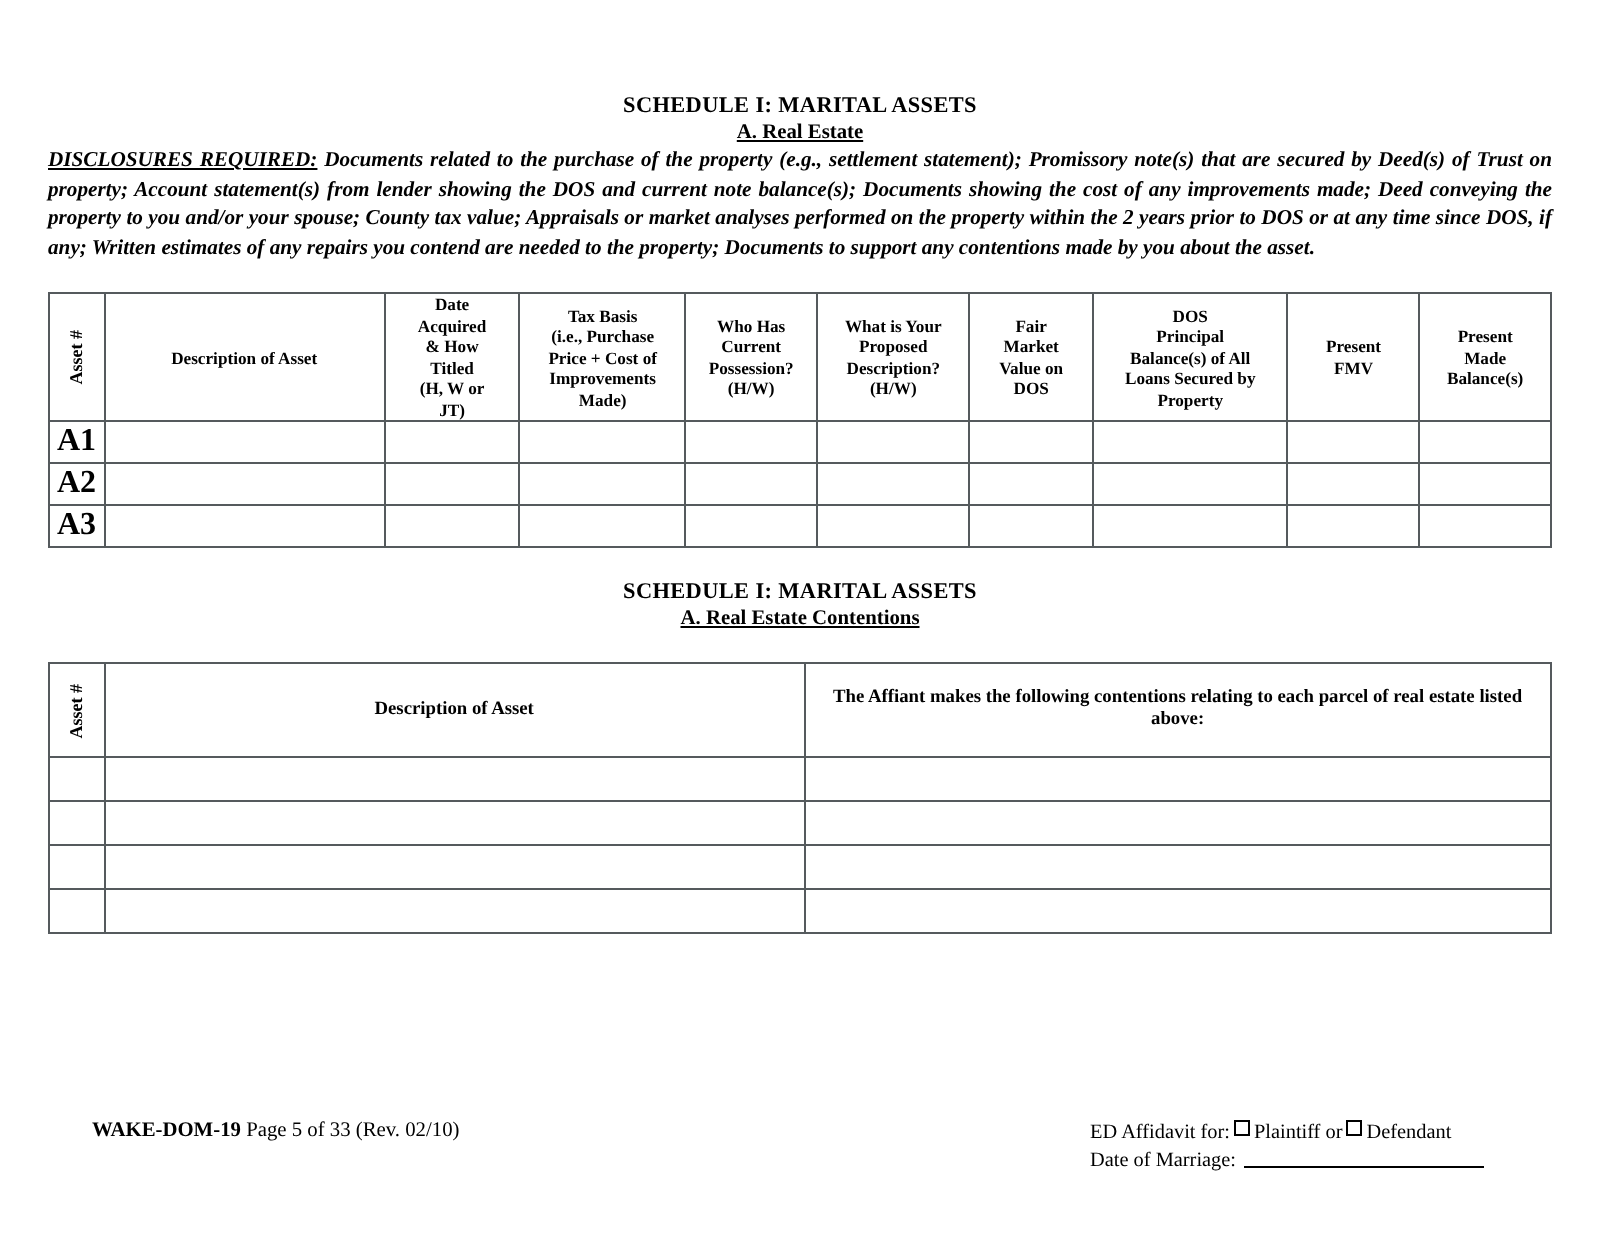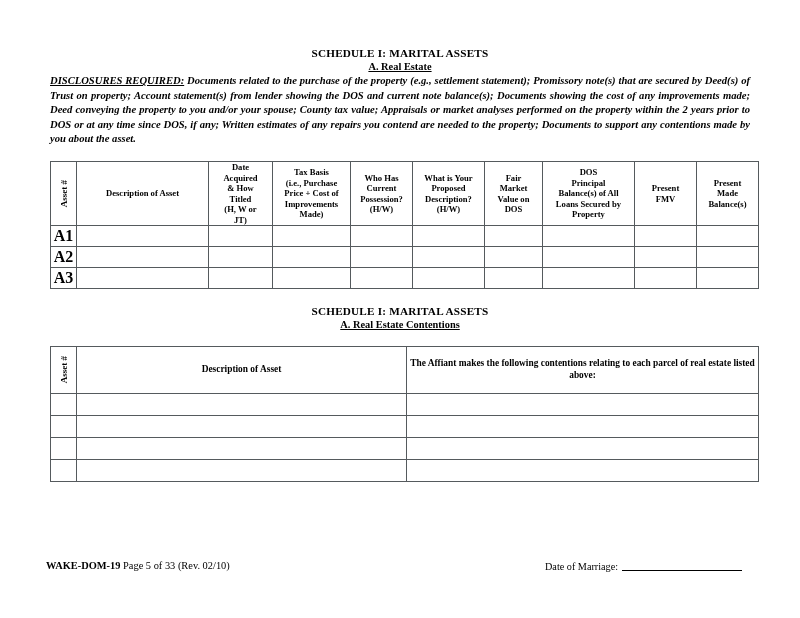--- a/index.html
+++ b/index.html
@@ -14,21 +14,21 @@
     color: #000000;
     position: relative;
     overflow: hidden;
   }
   .page {
     position: absolute;
     left: 0; top: 0;
     width: 800px;
     height: 498px;
     box-sizing: border-box;
-    padding: 0 50px;
+    padding: 0 24px;
   }
 
   
   .title-block { text-align: center; }
   .title-main {
     font-weight: bold;
     font-size: 11.2px;
     letter-spacing: 0.2px;
     line-height: 1.25;
   }
@@ -324,17 +324,18 @@
         <td class="asset-id"></td>
         <td></td>
         <td></td>
       </tr>
     </tbody>
   </table>
 
   <div class="footer">
     <div class="footer-left"><span class="docid">WAKE-DOM-19</span><span> Page 5 of 33 (Rev. 02/10)</span></div>
     <div class="footer-right">
+      <div><span>ED Affidavit for:</span><span class="chk"></span><span>Plaintiff</span> <span>or</span><span class="chk"></span><span>Defendant</span></div>
       <div><span>Date of Marriage:</span><span class="fill-line"></span></div>
     </div>
   </div>
 
 </div>
 
 </body></html>

